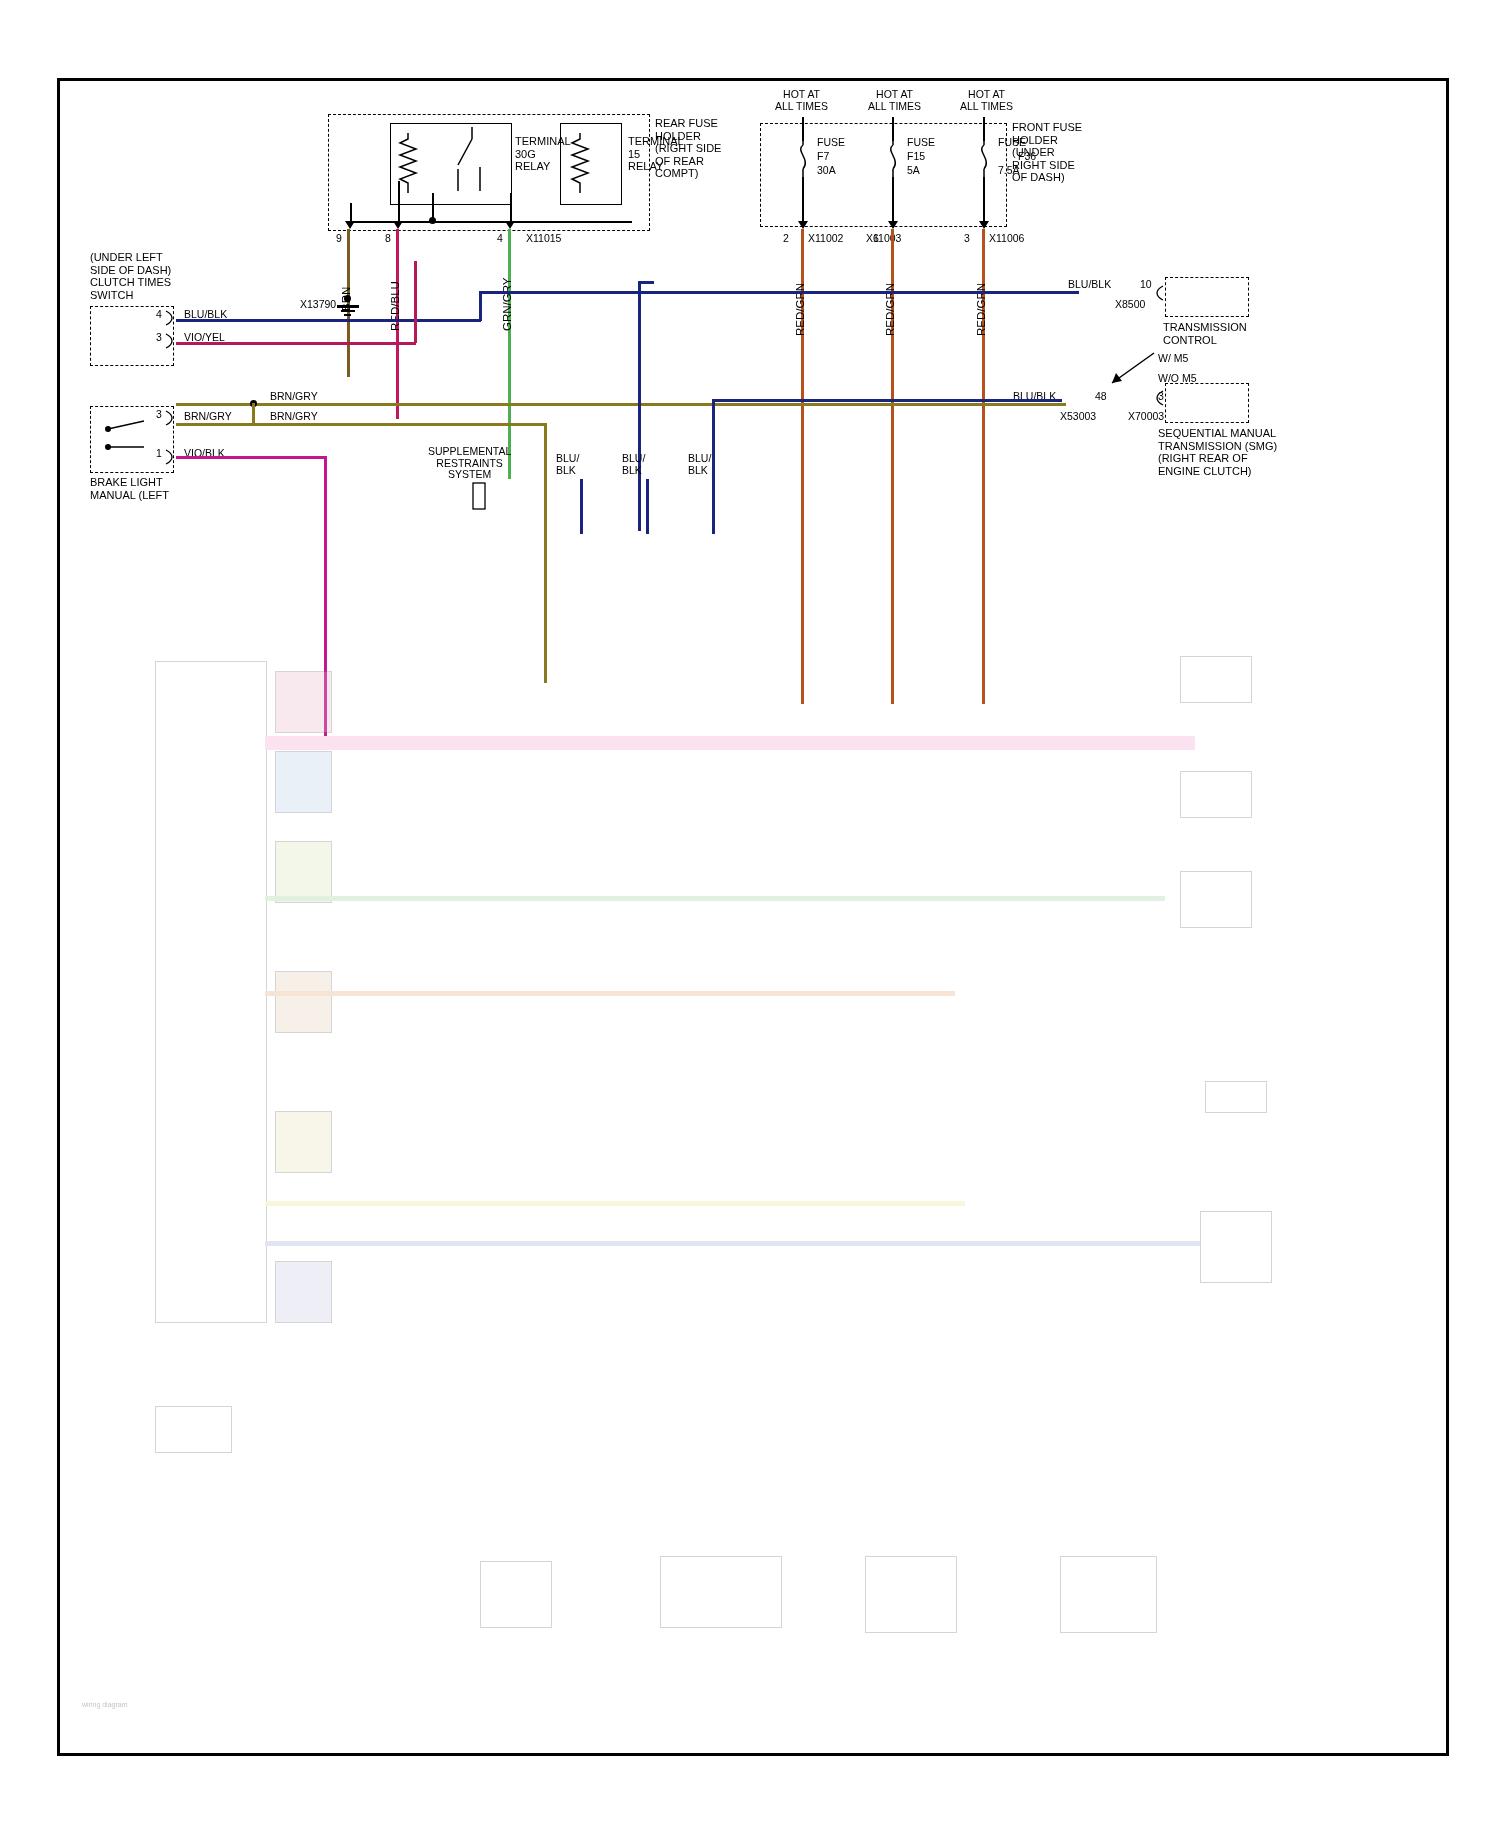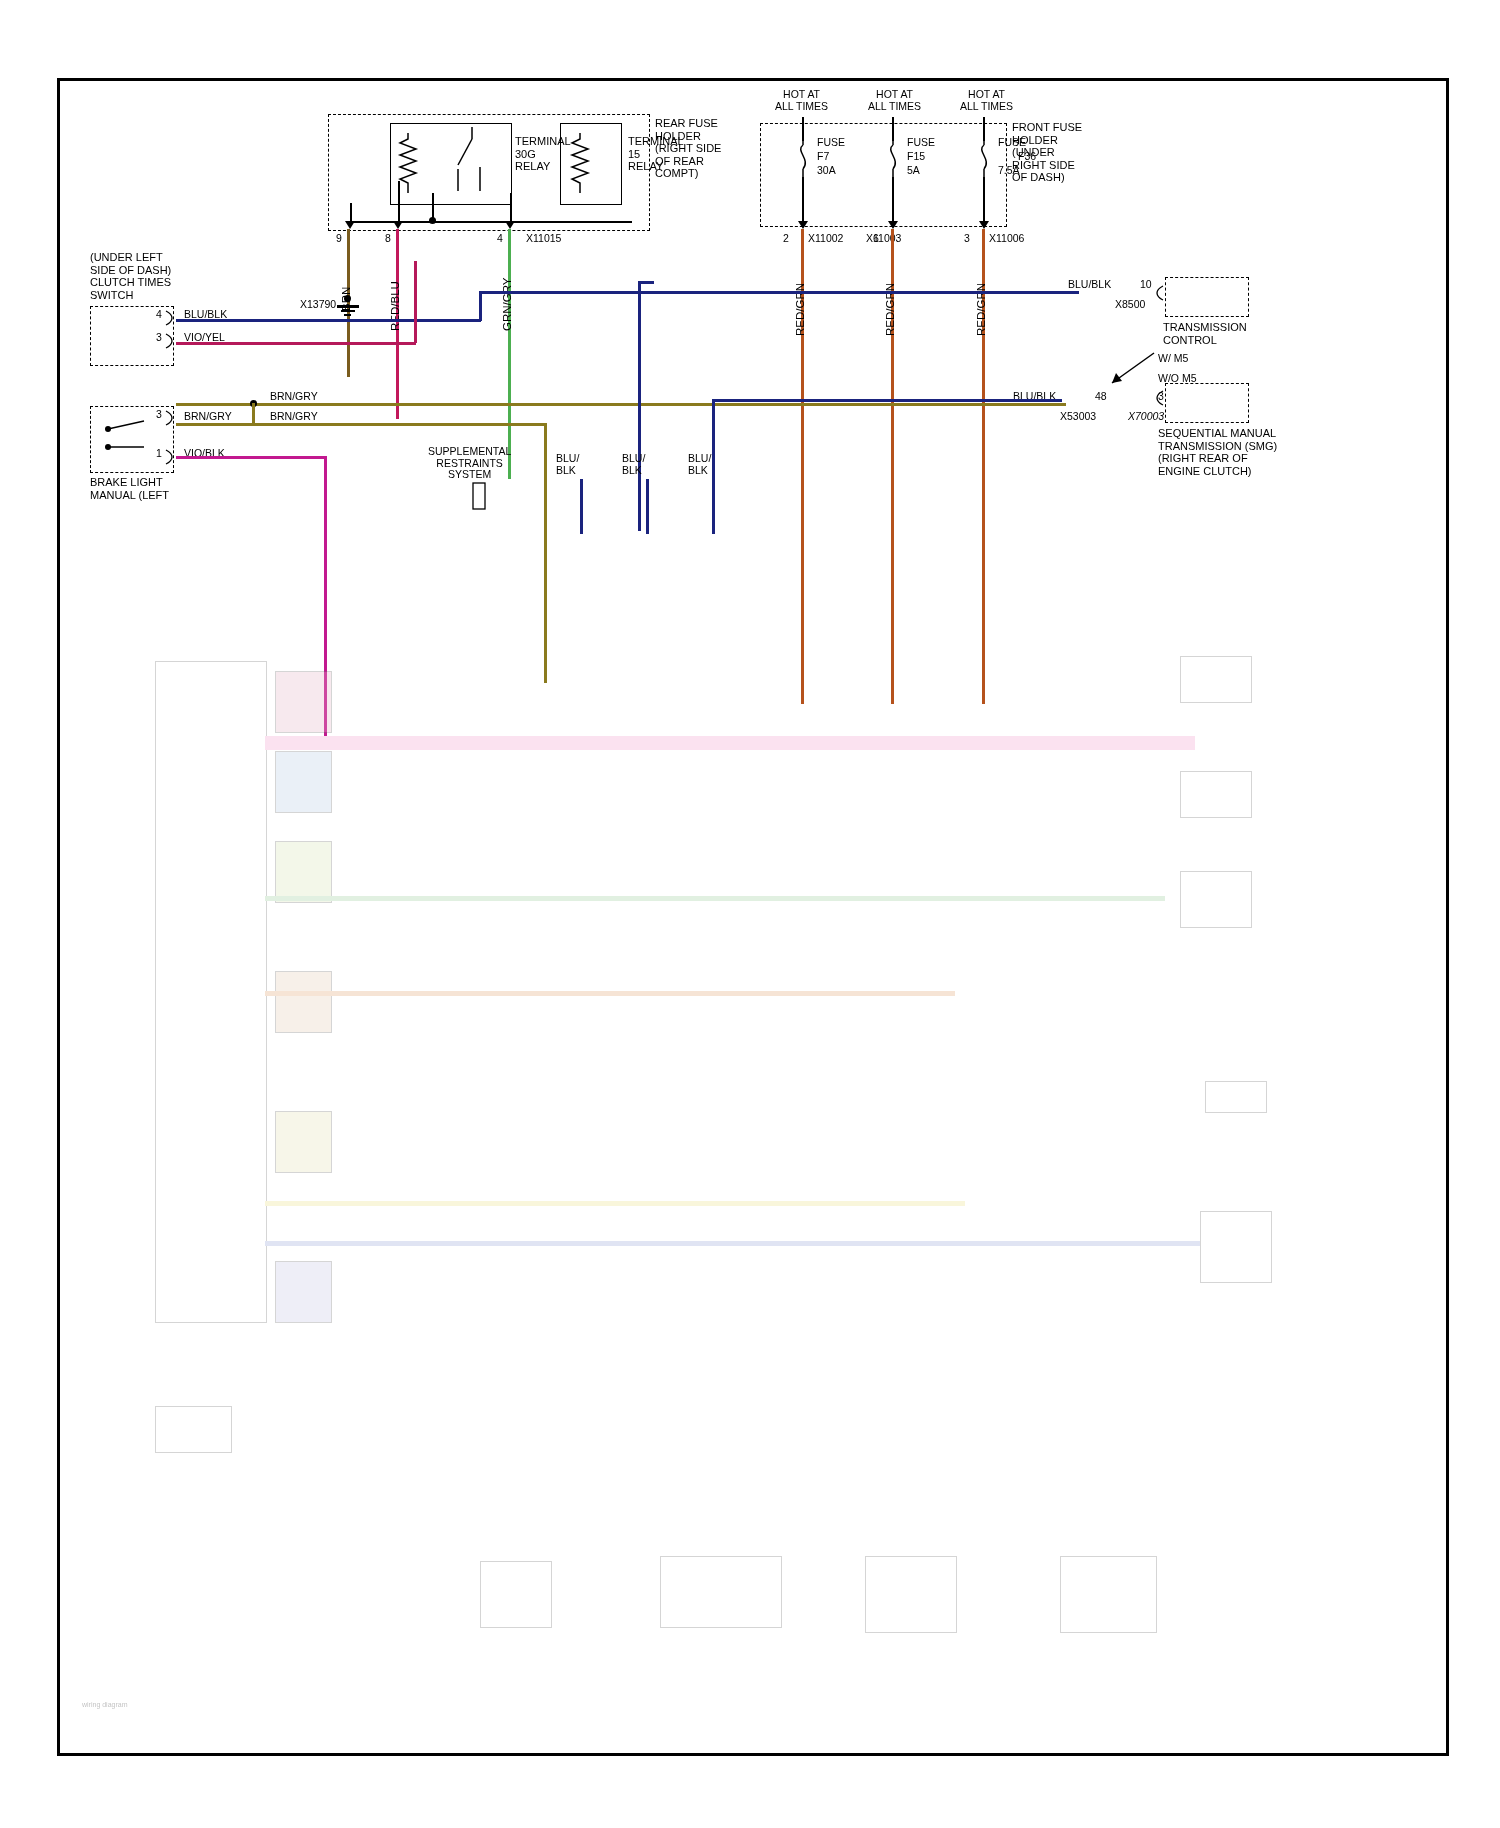--- a/index.html
+++ b/index.html
@@ -212,21 +212,21 @@
       <line x1="4" y1="36" x2="46" y2="6" stroke="#000" stroke-width="1.5"></line>
       <polygon points="4,36 14,34 8,26" fill="#000"></polygon>
       <line x1="48" y1="30" x2="48" y2="30" stroke="#000" stroke-width="1.5"></line>
       <line x1="52" y1="26" x2="52" y2="26" stroke="#000" stroke-width="1.5"></line>
     </svg>
 
     <div class="lbl sm" style="left:953px;top:310px;">BLU/BLK</div>
     <div class="lbl sm" style="left:1035px;top:310px;">48</div>
     <div class="lbl sm" style="left:1098px;top:310px;">3</div>
     <div class="lbl sm" style="left:1000px;top:330px;">X53003</div>
-    <div class="lbl sm" style="left:1068px;top:330px;font-style:italic;">X70003</div>
+    <div class="lbl sm" style="left:1068px;top:330px;">X70003</div>
     <div class="dash" style="left:1105px;top:302px;width:82px;height:38px;"></div>
     <svg style="position:absolute;left:1093px;top:308px;" width="14" height="18">
       <path d="M10,2 C2,6 2,12 10,16" fill="none" stroke="#000" stroke-width="1.3"></path>
     </svg>
     <div class="lbl" style="left:1098px;top:346px;">SEQUENTIAL MANUAL
 TRANSMISSION (SMG)
 (RIGHT REAR OF
 ENGINE CLUTCH)</div>
 
     <div class="w h" style="left:652px;top:318px;width:350px;background:#1a237e;height:2.5px;"></div>

